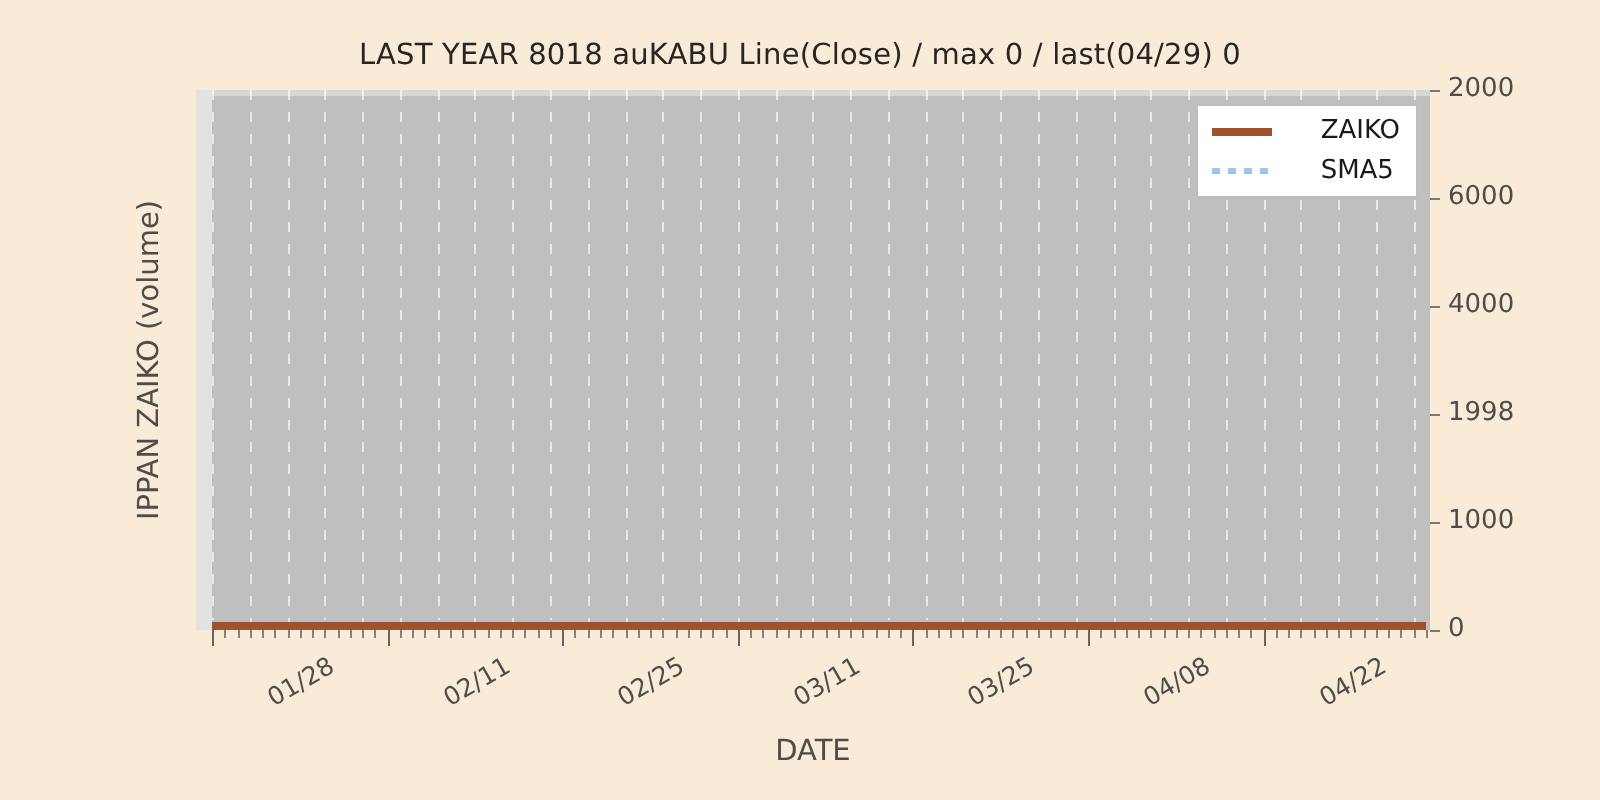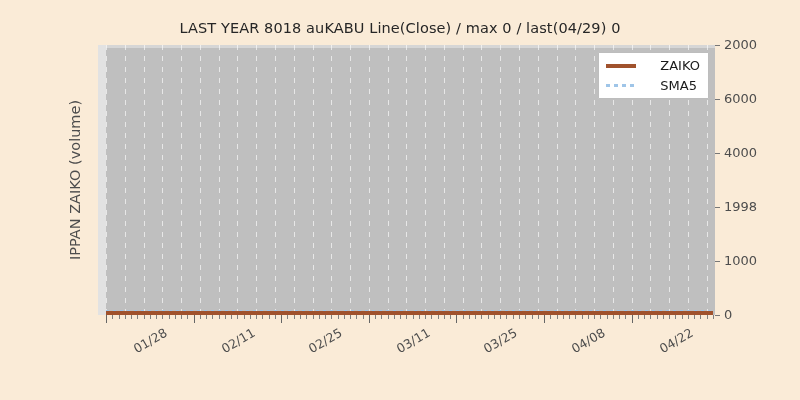--- a/index.html
+++ b/index.html
@@ -453,14 +453,15 @@
     </div>
   <div id="xaxis-labels">
       <div class="xlabel" style="left: 28px; transform: rotate(-30deg);">01/28</div>
       <div class="xlabel" style="left: 115.61px; transform: rotate(-30deg);">02/11</div>
       <div class="xlabel" style="left: 203.22px; transform: rotate(-30deg);">02/25</div>
       <div class="xlabel" style="left: 290.82px; transform: rotate(-30deg);">03/11</div>
       <div class="xlabel" style="left: 378.43px; transform: rotate(-30deg);">03/25</div>
       <div class="xlabel" style="left: 466.04px; transform: rotate(-30deg);">04/08</div>
       <div class="xlabel" style="left: 553.65px; transform: rotate(-30deg);">04/22</div>
     </div>
+  <div id="xaxis-title">DATE</div>
 
 </div>
 
 </body></html>

